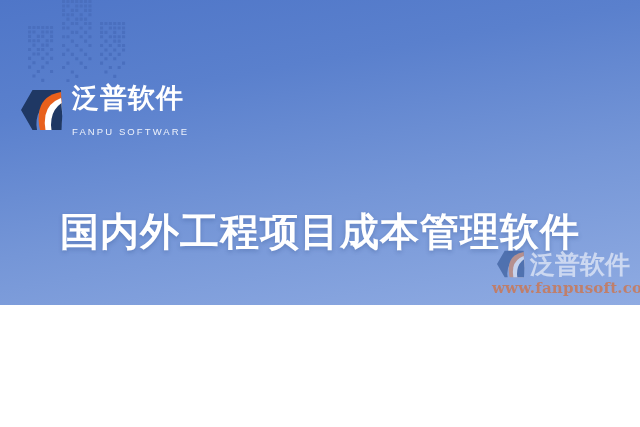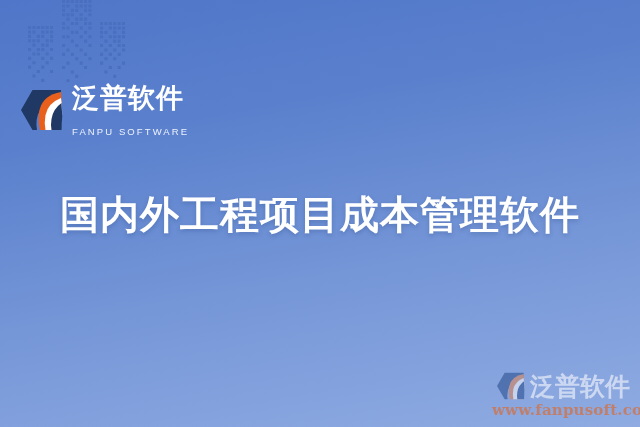--- a/index.html
+++ b/index.html
@@ -7,21 +7,21 @@
     padding: 0;
     background: #ffffff;
   }
   body {
     font-family: "Liberation Sans", sans-serif;
   }
 
   .banner {
     position: relative;
     width: 640px;
-    height: 427px;
+    height: 305px;
     overflow: hidden;
     background: linear-gradient(170deg, #4f76c8 0%, #5a80cd 28%, #7596d7 62%, #8fabe2 100%);
   }
 
   
   .skyline {
     position: absolute;
     left: 28px;
     top: 0px;
     width: 104px;
@@ -74,21 +74,21 @@
     width: 640px;
     text-align: center;
     color: #ffffff;
     font-family: "DejaVu Sans", "Liberation Sans", sans-serif;
     font-weight: 700;
     font-size: 39px;
     line-height: 54px;
     letter-spacing: 1px;
     text-shadow: 0 2px 4px rgba(40, 70, 130, 0.30);
   }
-  .headline-line { display: block; white-space: nowrap; }
+  .headline-line { display: block; white-space: nowrap; margin-top: 17px; }
 
   
   .watermark {
     position: absolute;
     right: 6px;
     bottom: 8px;
     width: 142px;
     opacity: 0.72;
     pointer-events: none;
   }

